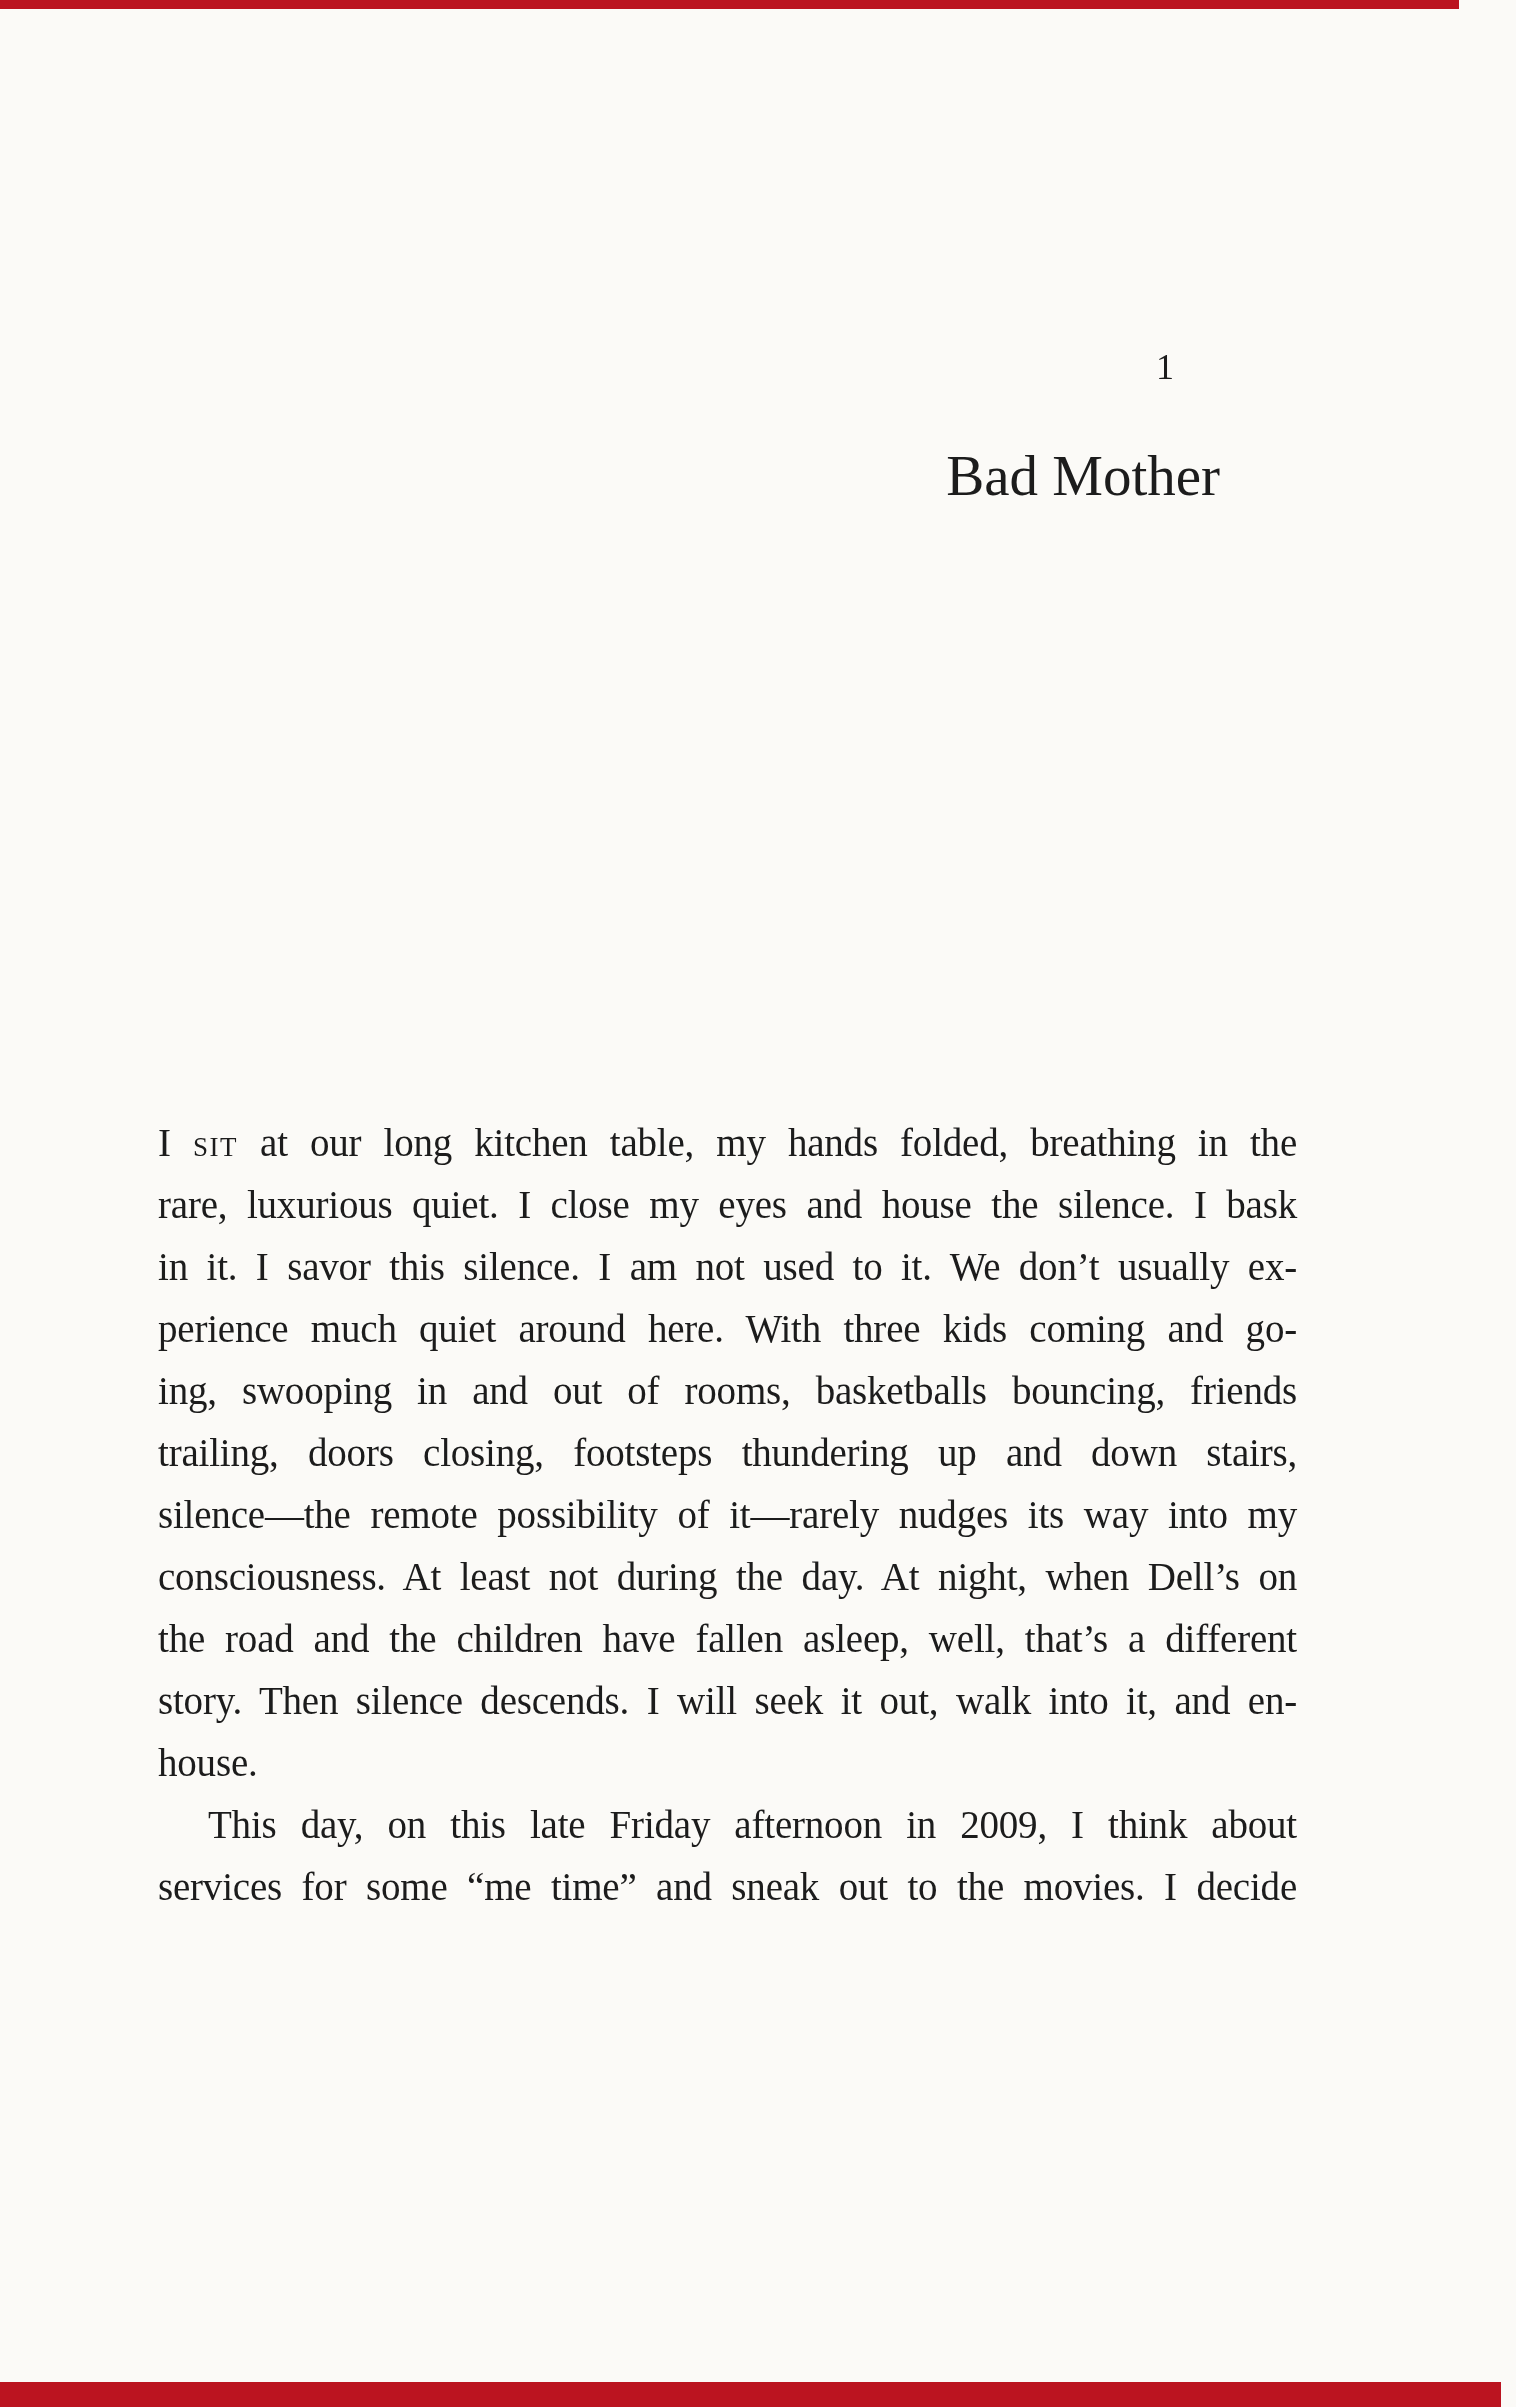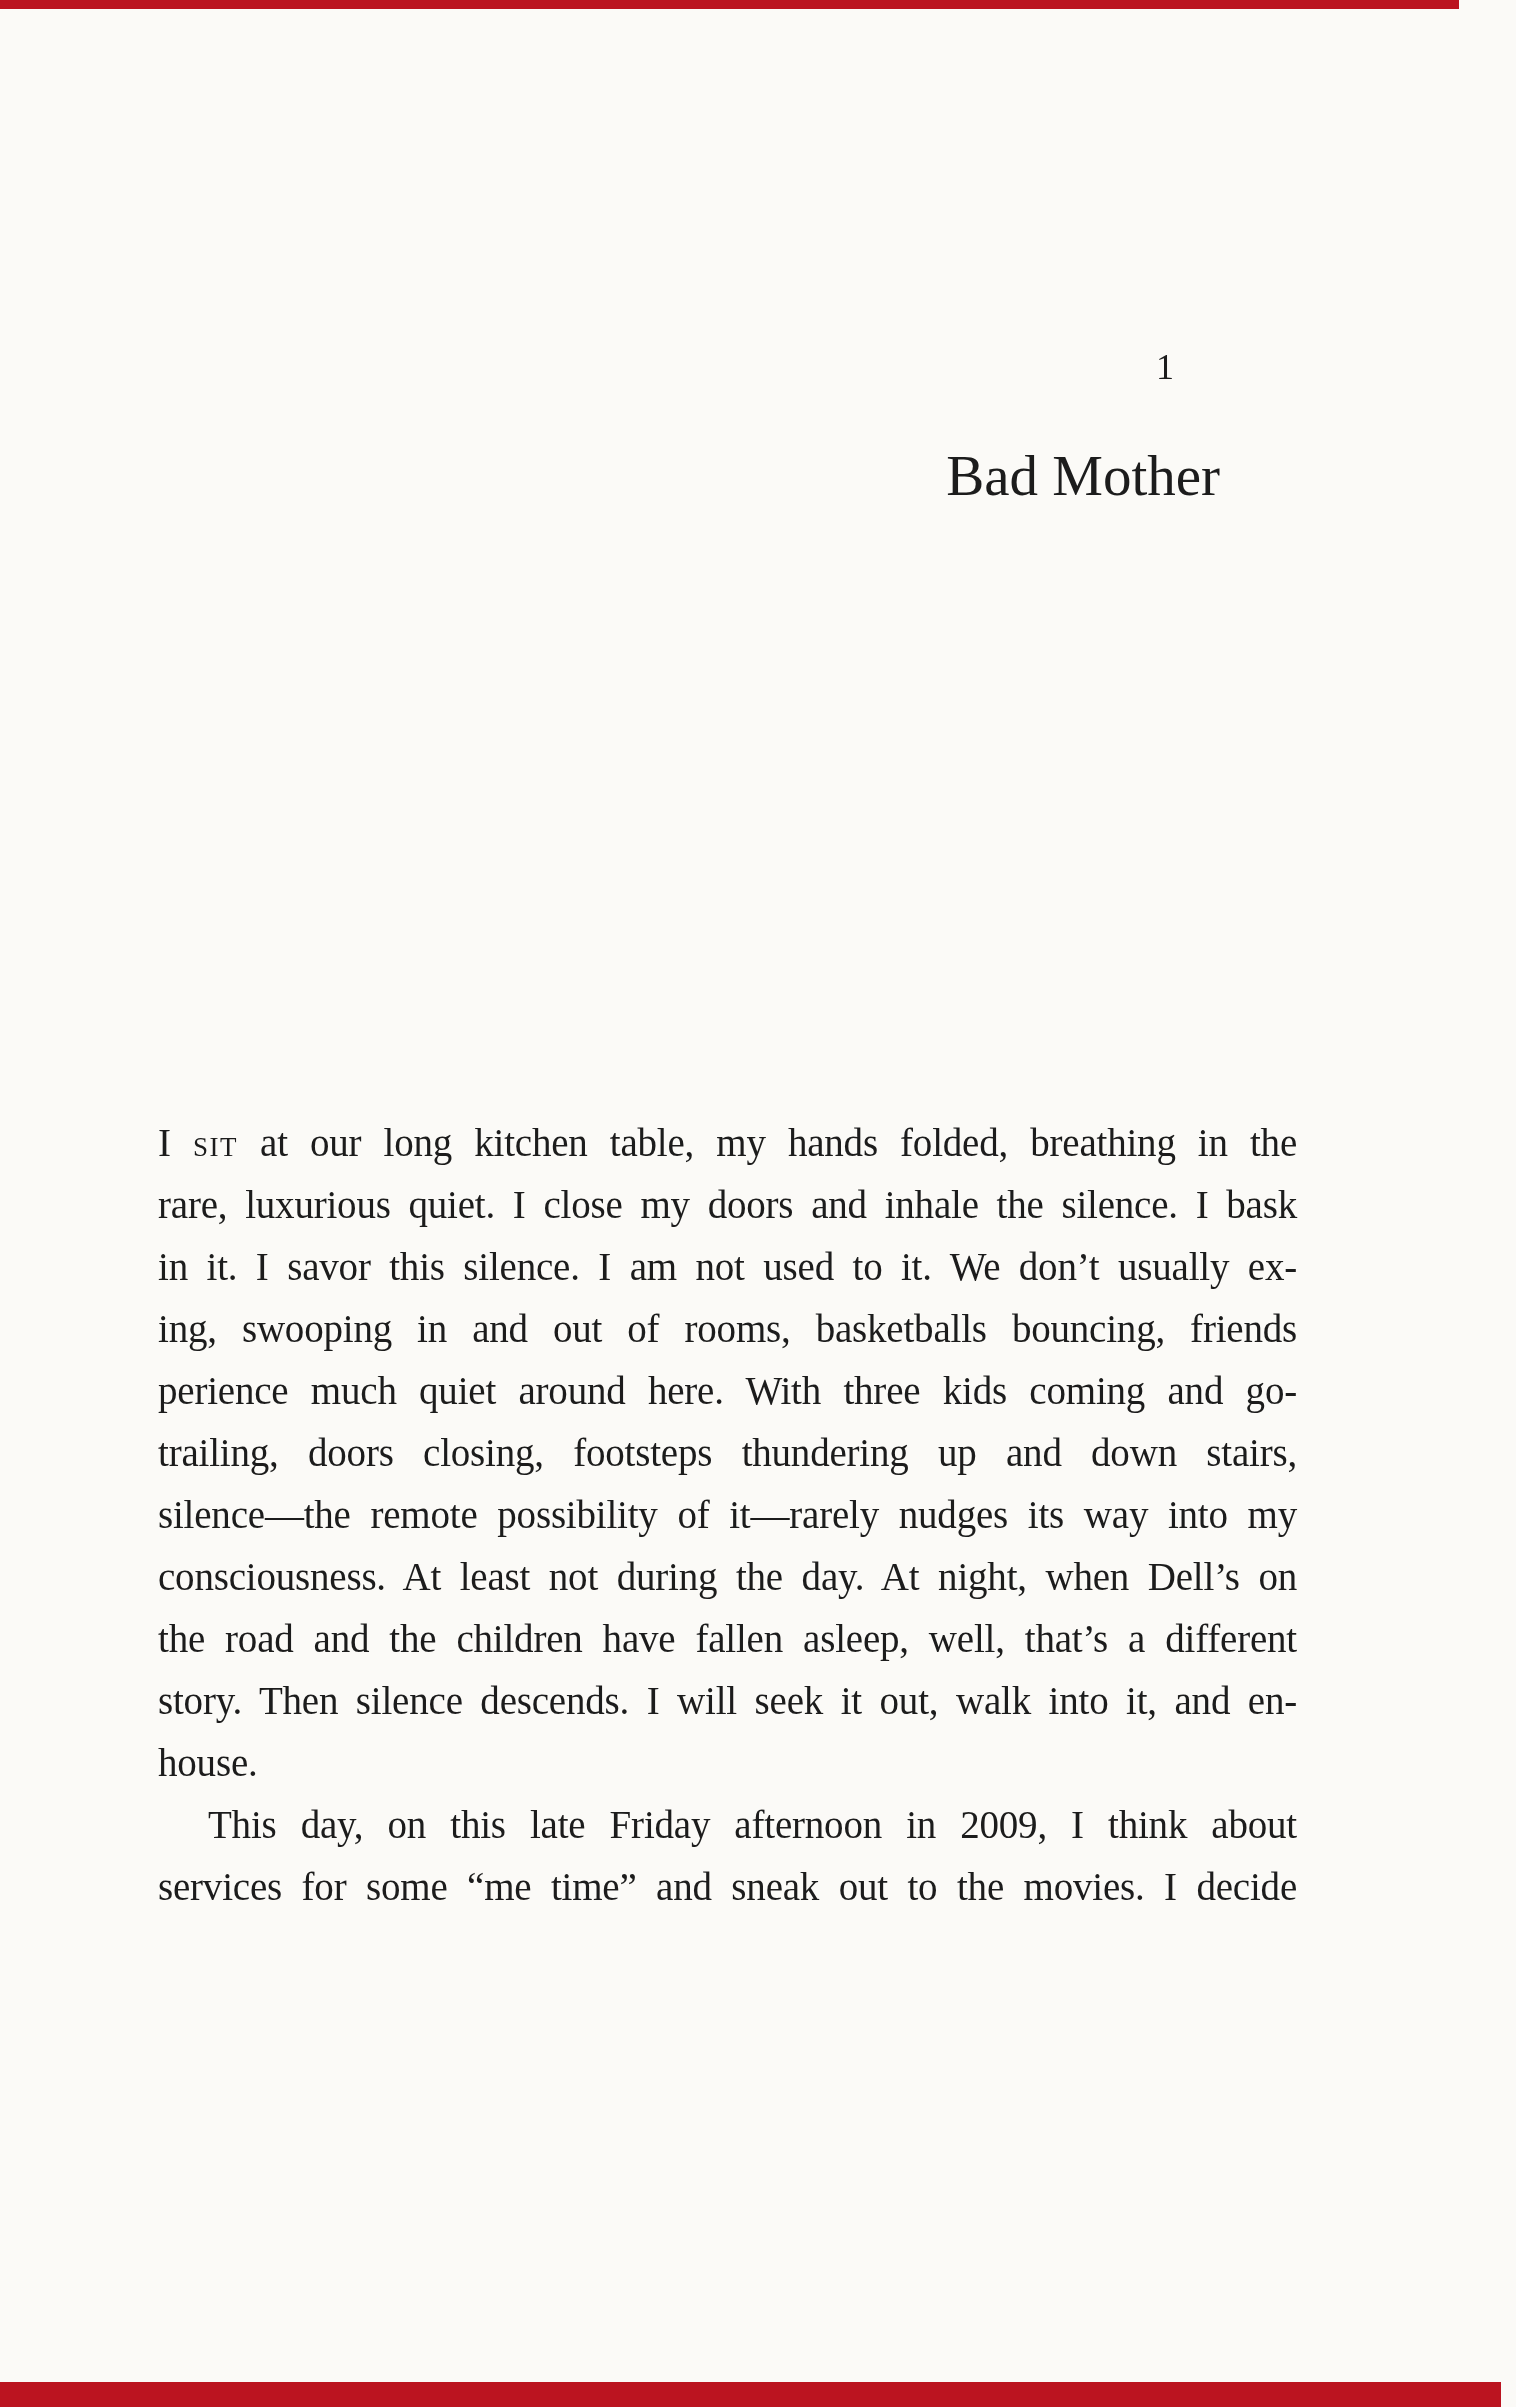--- a/index.html
+++ b/index.html
@@ -83,24 +83,24 @@
 
 <div class="edge-strip top"></div>
 
 <div class="chapter-header">
   <div class="chapter-number">1</div>
   <h1 class="chapter-title">Bad Mother</h1>
 </div>
 
 <div class="body-text">
   <p class="line"><span class="run">I </span><span class="run smallcaps">sit</span><span class="run"> at our long kitchen table, my hands folded, breathing in the</span></p>
-  <p class="line"><span class="run">rare, luxurious quiet. I close my doors and inhale the silence. I bask</span></p>
+  <p class="line"><span class="run">rare, luxurious quiet. I close my eyes and house the silence. I bask</span></p>
   <p class="line"><span class="run">in it. I savor this silence. I am not used to it. We don’t usually ex-</span></p>
+  <p class="line"><span class="run">perience much quiet around here. With three kids coming and go-</span></p>
   <p class="line"><span class="run">ing, swooping in and out of rooms, basketballs bouncing, friends</span></p>
-  <p class="line"><span class="run">perience much quiet around here. With three kids coming and go-</span></p>
   <p class="line"><span class="run">trailing, doors closing, footsteps thundering up and down stairs,</span></p>
   <p class="line"><span class="run">silence—the remote possibility of it—rarely nudges its way into my</span></p>
   <p class="line"><span class="run">consciousness. At least not during the day. At night, when Dell’s on</span></p>
   <p class="line"><span class="run">the road and the children have fallen asleep, well, that’s a different</span></p>
   <p class="line"><span class="run">story. Then silence descends. I will seek it out, walk into it, and en-</span></p>
   <p class="line paragraph-end"><span class="run">house.</span></p>
   <p class="line indent"><span class="run">This day, on this late Friday afternoon in 2009, I think about</span></p>
   <p class="line"><span class="run">services for some “me time” and sneak out to the movies. I decide</span></p>
 </div>
 

